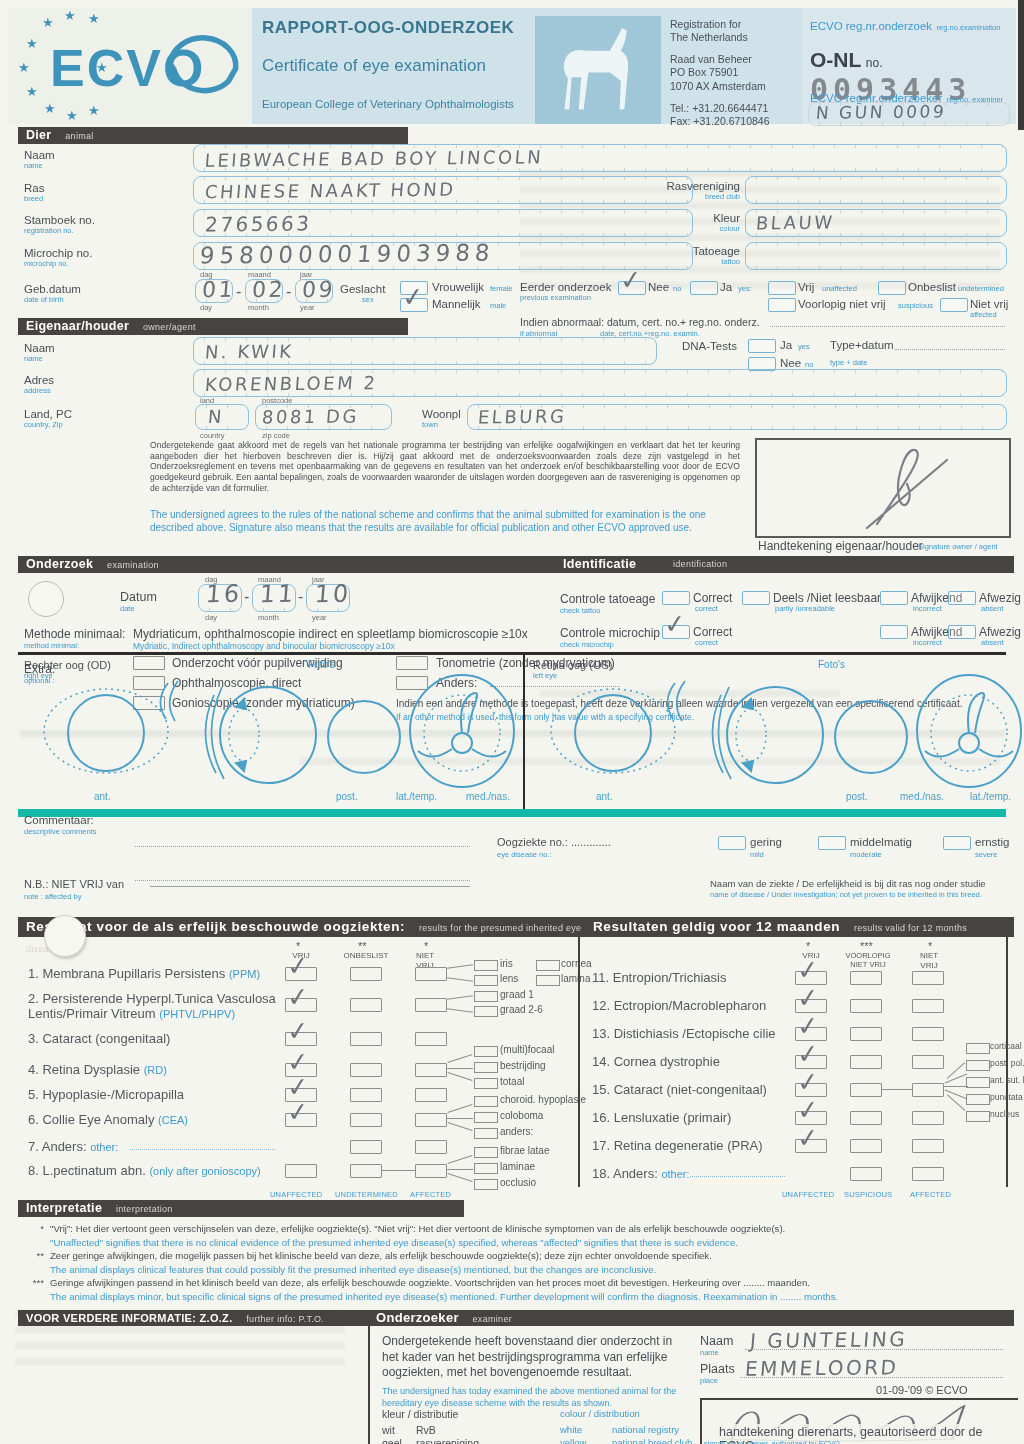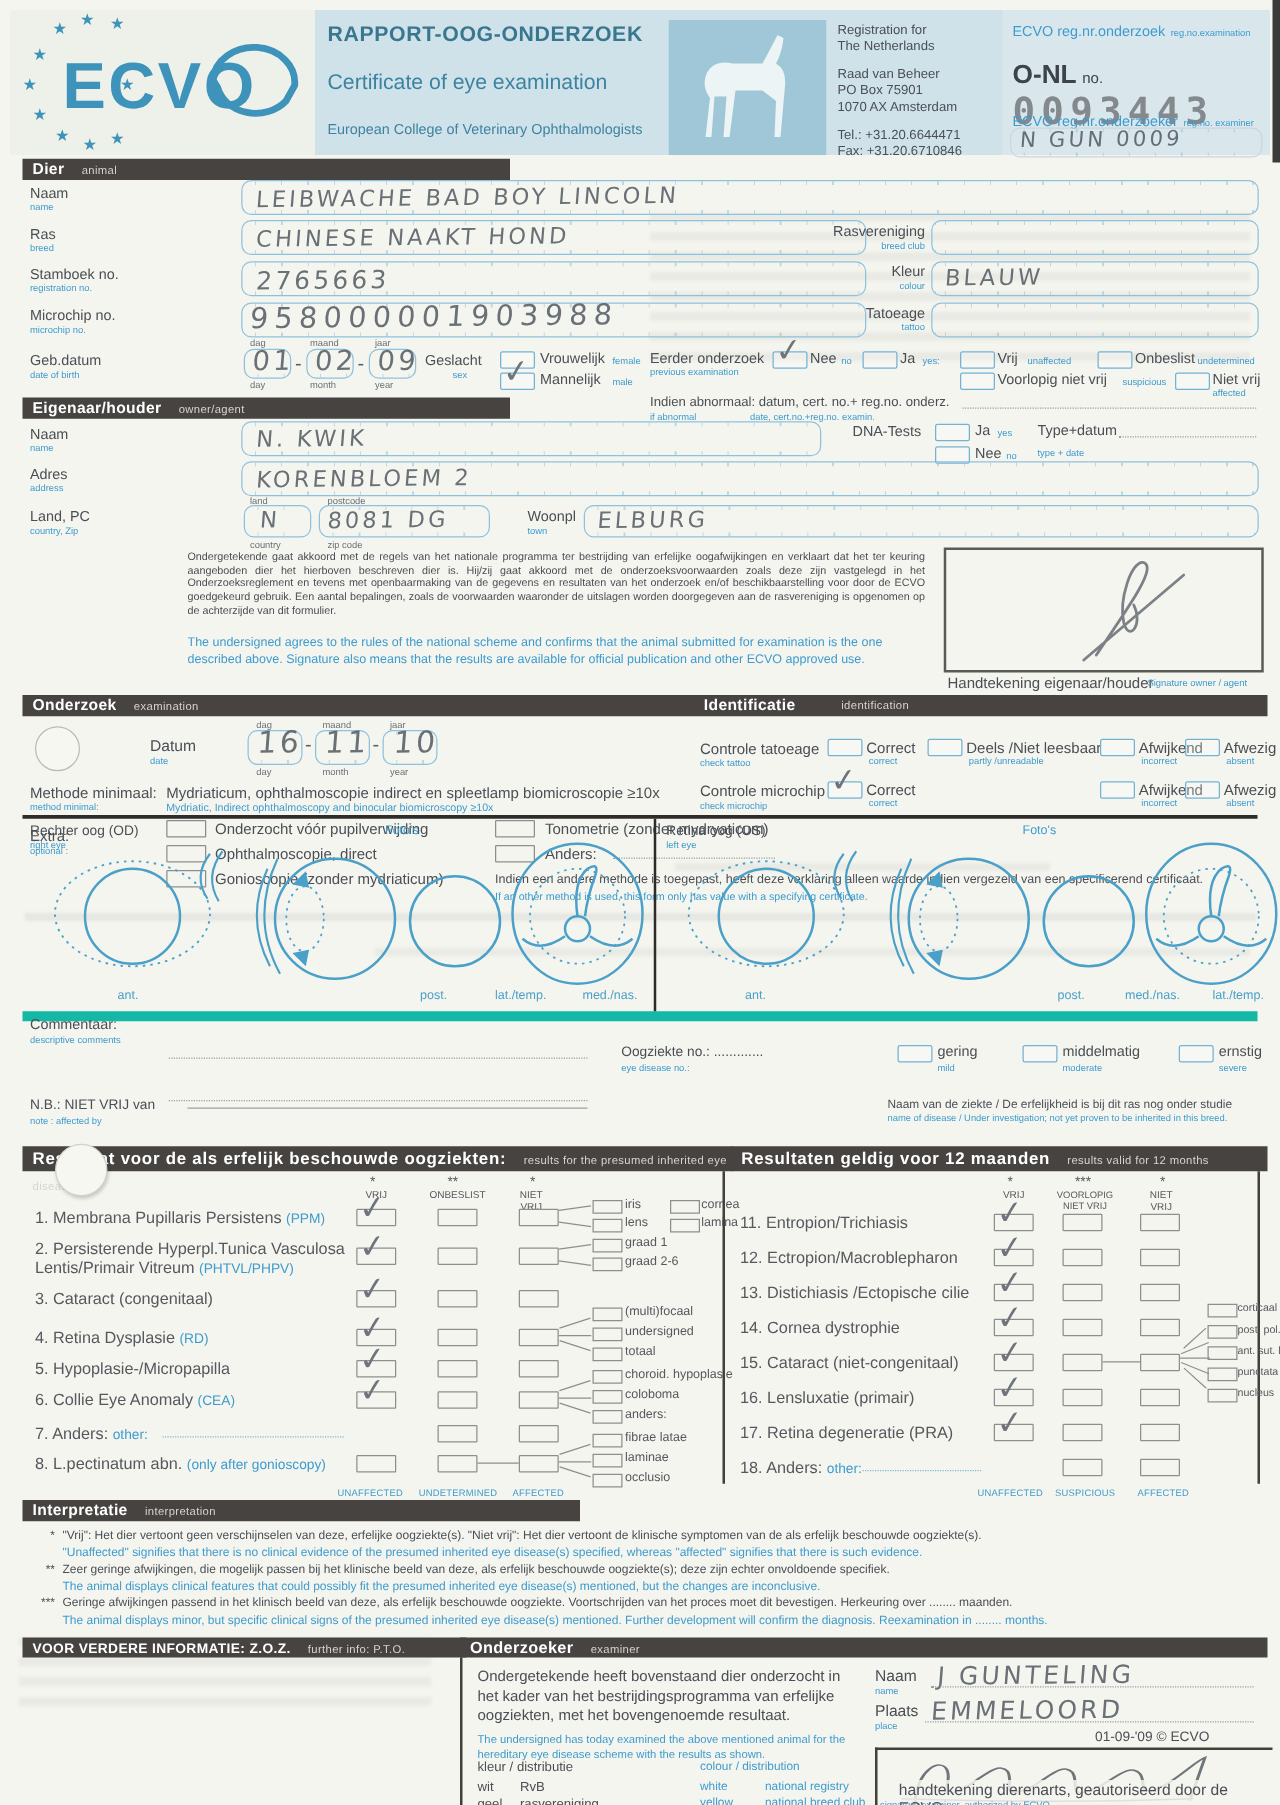--- a/index.html
+++ b/index.html
@@ -464,21 +464,21 @@
   <div class="cbg" style="left:415px;top:1032px;"></div>
 
   <div class="rowlbl" style="left:28px;top:1062px;width:250px;">
     <span>4. Retina Dysplasie</span> <span class="teal" style="font-size:11px;">(RD)</span></div>
   <div class="cbg chk" style="left:285px;top:1063px;"></div>
   <div class="cbg" style="left:350px;top:1063px;"></div>
   <div class="cbg" style="left:415px;top:1063px;"></div>
   <div class="cbb" style="left:474px;top:1046px;"></div>
   <span class="brlbl" style="left:500px;top:1044px;">(multi)focaal</span>
   <div class="cbb" style="left:474px;top:1062px;"></div>
-  <span class="brlbl" style="left:500px;top:1060px;">undersigned</span>
+  <span class="brlbl" style="left:500px;top:1060px;">bestrijding</span>
   <div class="cbb" style="left:474px;top:1078px;"></div>
   <span class="brlbl" style="left:500px;top:1076px;">totaal</span>
   <div class="conn" style="left:447px;top:1058px;width:26px;transform:rotate(-18deg);"></div>
   <div class="conn" style="left:447px;top:1068px;width:26px;"></div>
   <div class="conn" style="left:447px;top:1076px;width:26px;transform:rotate(18deg);"></div>
 
   <div class="rowlbl" style="left:28px;top:1087px;width:250px;">
     <span>5. Hypoplasie-/Micropapilla</span></div>
   <div class="cbg chk" style="left:285px;top:1088px;"></div>
   <div class="cbg" style="left:350px;top:1088px;"></div>

